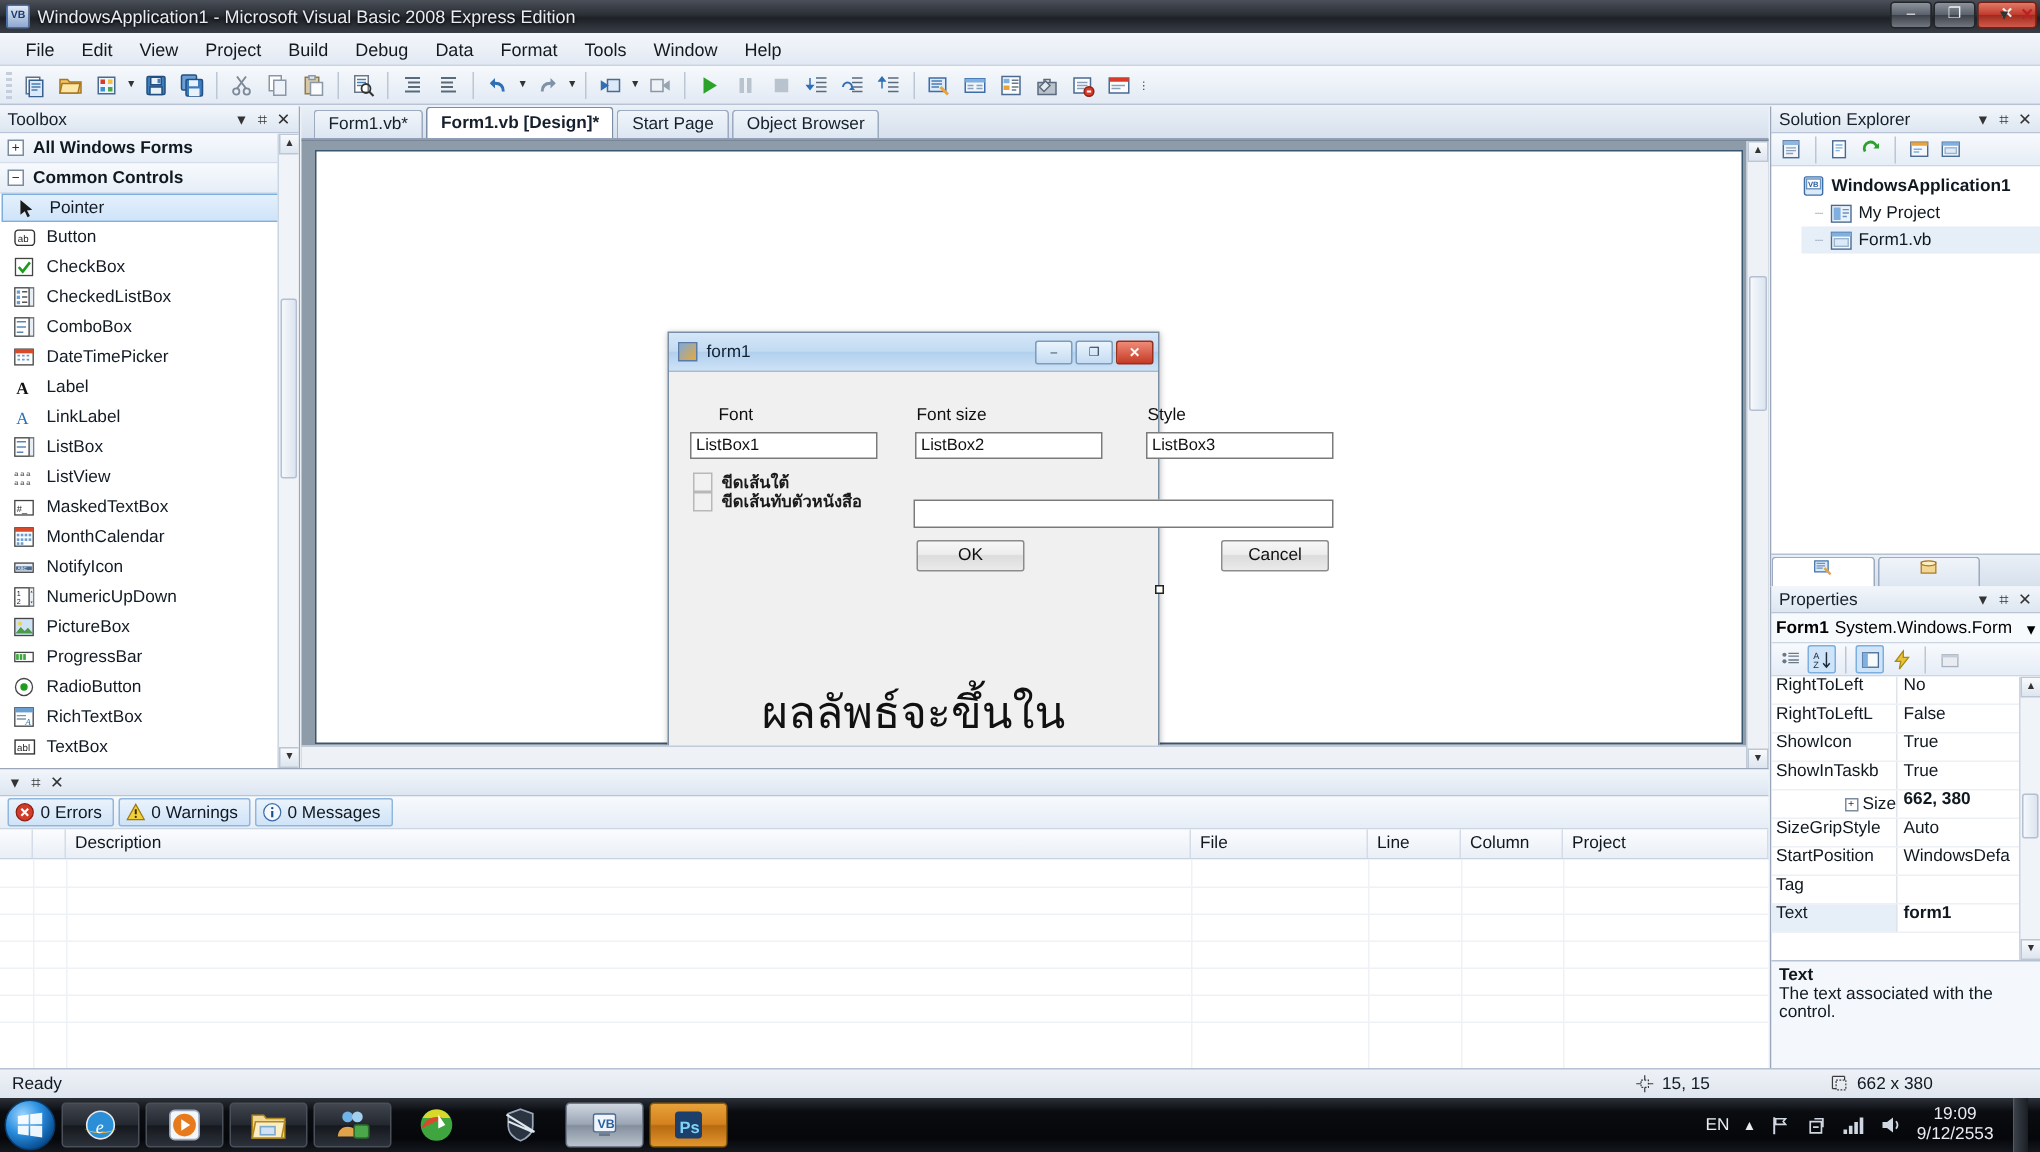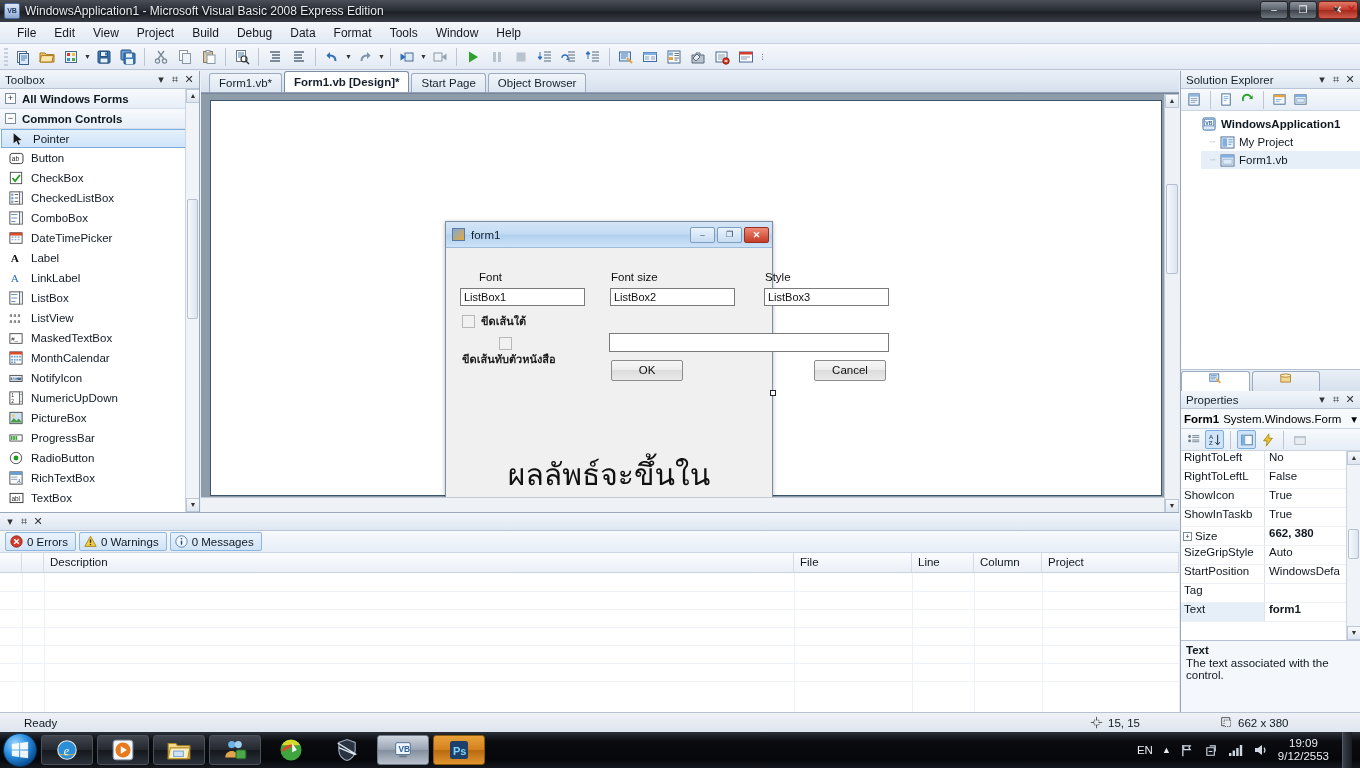--- a/index.html
+++ b/index.html
@@ -257,21 +257,21 @@
     height:22px; display:flex; align-items:center; padding-left:3px; gap:2px;
     background:linear-gradient(180deg,#f7fafd,#e6edf6); border-bottom:1px solid #ccd6e3;
   }
   .pr-btn { width:19px; height:19px; display:flex; align-items:center; justify-content:center;
             border:1px solid transparent; border-radius:2px; font-size:10px; }
   .pr-btn.on { background:#cfe4f9; border-color:#7aafe0; }
   .pr-grid { flex:1; background:#fff; overflow:hidden; position:relative; }
   .pr-row { display:flex; height:19px; border-bottom:1px solid #edf0f4; font-size:11.5px; }
   .pr-name { width:84px; padding-left:3px; color:#101820; overflow:hidden;
              white-space:nowrap; border-right:1px solid #dfe4ea; }
-  .pr-name.plus { padding-left:0; display:flex; align-items:center; }
+  .pr-name.plus { padding-left:0; display:flex; align-items:center;justify-content:flex-end; }
   .pr-val { flex:1; padding-left:4px; color:#101820; overflow:hidden; white-space:nowrap; }
   .pr-val.bold { font-weight:bold; }
   .pr-row.sel .pr-name { background:#e6eef7; }
   .pr-plusbox { width:9px; height:9px; border:1px solid #7b8ba0; background:#fff;
                 font-size:7px; line-height:7px; text-align:center; margin:0 3px 0 2px; color:#24303f;}
   .pr-scroll { position:absolute; right:0; top:0; width:14px; height:100%;
                background:#f0f3f8; border-left:1px solid #ccd5e2; }
   .pr-desc { height:72px; border-top:1px solid #b6c2d2; background:#f4f7fb;
              padding:3px 5px; font-size:11.5px; color:#101820; }
   .pr-desc b { display:block; margin-bottom:1px; }
@@ -820,21 +820,21 @@
           <div class="f-label" style="left:319px; top:23px;">Style</div>
 
           <div class="f-listbox" style="left:14px; top:40px; width:125px;">ListBox1</div>
           <div class="f-listbox" style="left:164px; top:40px; width:125px;">ListBox2</div>
           <div class="f-listbox" style="left:318px; top:40px; width:125px;">ListBox3</div>
 
           <div class="f-check" style="left:16px; top:64px;">
             <div class="box"></div>
             <div class="lbl">ขีดเส้นใต้</div>
           </div>
-          <div class="f-check" style="left:16px; top:89px;flex-direction:column;">
+          <div class="f-check" style="left:16px; top:77px;">
             <div class="box"></div>
             <div class="lbl">ขีดเส้นทับตัวหนังสือ</div>
           </div>
 
           <div class="f-textbox" style="left:163px; top:85px; width:280px;"></div>
 
           <div class="f-button" style="left:165px; top:112px; width:72px;">OK</div>
           <div class="f-button" style="left:368px; top:112px; width:72px;">Cancel</div>
 
           <div class="f-bigtext" style="top:203px;">ผลลัพธ์จะขึ้นใน TextBox</div>
@@ -1103,21 +1103,21 @@
         <div class="el-rowline" style="top: 18px;"></div>
         <div class="el-rowline" style="top: 36px;"></div>
         <div class="el-rowline" style="top: 54px;"></div>
         <div class="el-rowline" style="top: 72px;"></div>
         <div class="el-rowline" style="top: 90px;"></div>
         <div class="el-rowline" style="top: 108px;"></div>
       </div>
   </div>
 
   <div id="statusbar">
-    <div style="padding-left:24px; width:1090px;" class="sb-item">
+    <div style="padding-left:8px; width:1090px;" class="sb-item">
       <span>Ready</span>
     </div>
     <div class="sb-item" style="width:130px;">
       <svg width="13" height="13" viewBox="0 0 16 16">
           <path d="M8 1v4M8 11v4M1 8h4M11 8h4" stroke="#3a3a3a"></path>
           <rect x="5" y="5" width="6" height="6" fill="none" stroke="#3a3a3a" stroke-dasharray="1.5,1.2"></rect>
         </svg>
       <span>15, 15</span>
     </div>
     <div class="sb-item" style="width:120px;">

